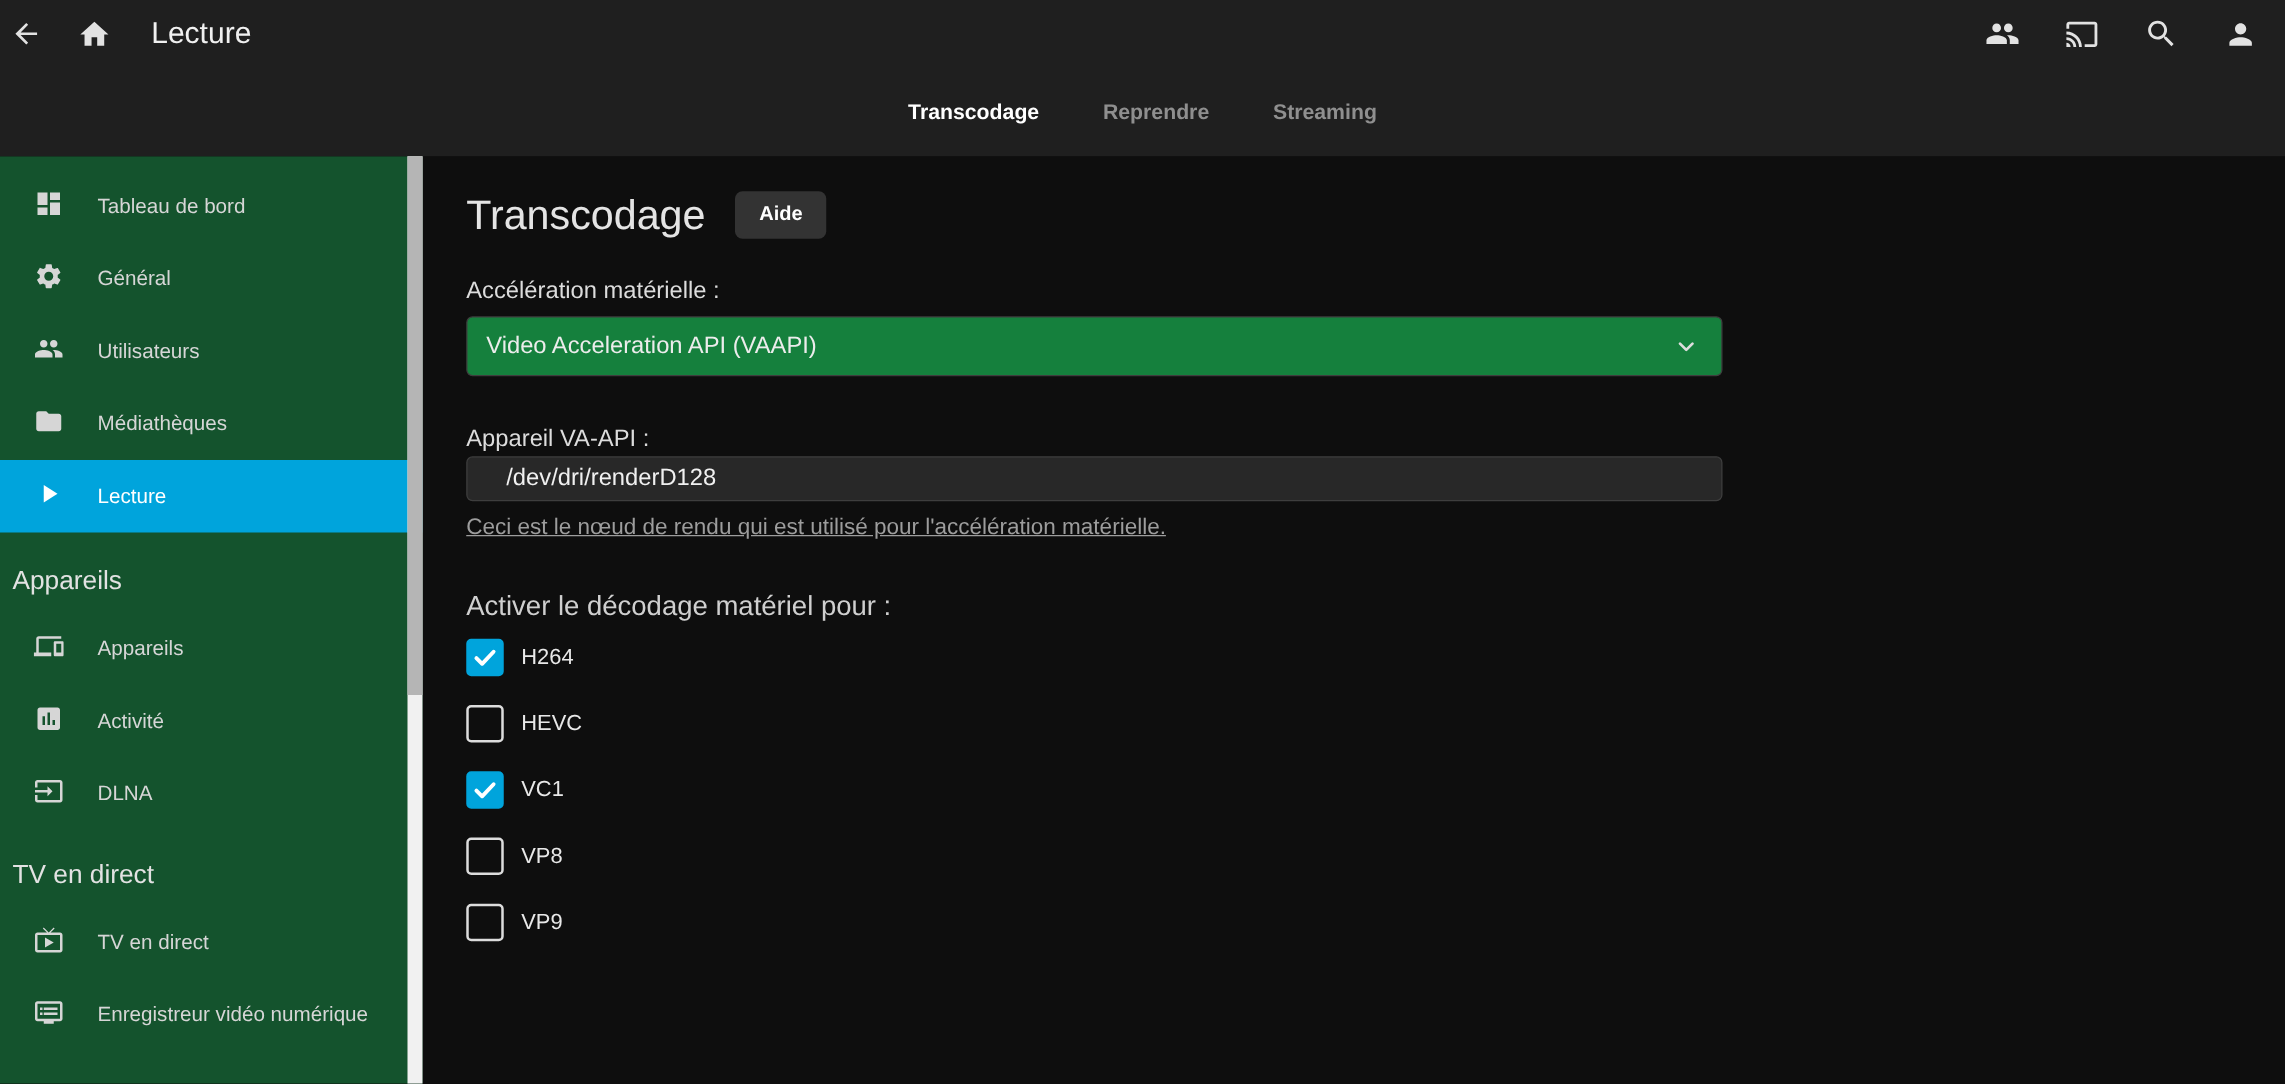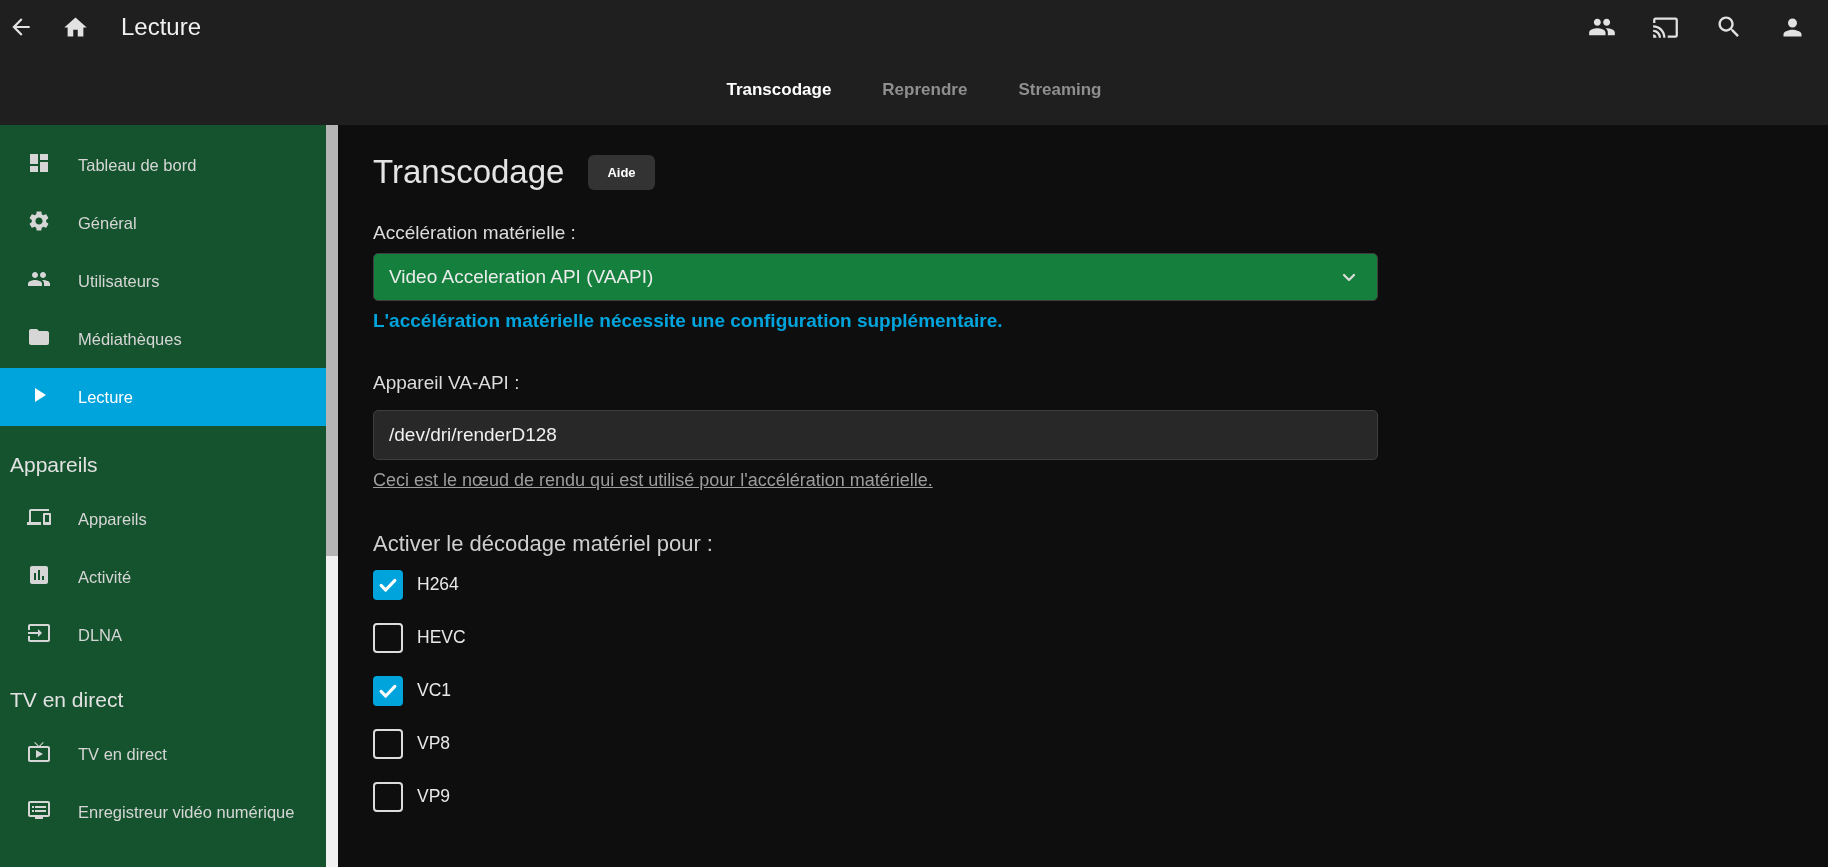--- a/index.html
+++ b/index.html
@@ -38,31 +38,31 @@
 
   
   .sb-scrollbar { position:absolute; top:125px; left:326px; width:12px; bottom:0; background:#f1f1f1; z-index:4; }
   .sb-scroll-thumb { position:absolute; top:0; left:0; width:12px; height:431px; background:#b5b5b5; }
 
   
   .main { position:absolute; top:125px; left:338px; right:0; bottom:0; background:#0e0e0e; padding:23px 0 0 35px; overflow:hidden; }
   .content { width:1005px; }
   .title-row { display:flex; align-items:center; gap:24px; height:48px; }
   .page-title { font-size:33px; font-weight:400; color:#e4e4e4; }
-  .help-btn { background:#333333; color:#ffffff; border:none; border-radius:6px; font-family:inherit; font-weight:bold; font-size:13px; padding:10px 19px; cursor:pointer; }
+  .help-btn { background:#333333; color:#ffffff; border:none; border-radius:6px; font-family:inherit; font-weight:bold; font-size:16px; padding:10px 19px; cursor:pointer; }
 
   .field-label { font-size:19px; color:#dcdcdc; margin-top:26px; line-height:22px; }
   .field-label.second { margin-top:40px; }
 
   .select { margin-top:9px; height:48px; background:#15803d; border:1px solid #3e3e3e; border-radius:5px; display:flex; align-items:center; justify-content:space-between; padding:0 18px 0 15px; font-size:19px; color:#ececec; cursor:pointer; }
   .select svg { display:block; }
 
   .warn-link { display:inline-block; color:#00a4dc; font-weight:bold; font-size:19px; margin-top:9px; line-height:22px; text-decoration:none; cursor:pointer; }
 
-  .text-input { margin-top:16px; width:1005px; height:50px; background:#282828; border:1px solid #3e3e3e; border-radius:5px; color:#f0f0f0; font-family:inherit; font-size:19px; padding:0 15px; outline:none; }
+  .text-input { margin-top:2px; width:1005px; height:36px; background:#282828; border:1px solid #3e3e3e; border-radius:5px; color:#f0f0f0; font-family:inherit; font-size:19px; padding:0 31px; outline:none; }
   .helper { font-size:18px; color:#9d9d9d; margin-top:10px; line-height:21px;text-decoration:underline; }
 
   .decode-title { font-size:22px; color:#cfcfcf; margin-top:40px; line-height:26px; font-weight:400; }
 
   .cb-list { margin-top:1px; }
   .cb-row { display:flex; align-items:center; height:53px; gap:14px; cursor:pointer; }
   .cb { width:30px; height:30px; border:2.5px solid #dcdcdc; border-radius:4px; background:transparent; display:flex; align-items:center; justify-content:center; flex:0 0 auto; }
   .cb svg { display:none; }
   .cb.checked { background:#00a4dc; border-color:#00a4dc; }
   .cb.checked svg { display:block; }
@@ -229,21 +229,20 @@
 
       <div class="field-label">Accélération matérielle :</div>
       <div class="select">
         <span>Video Acceleration API (VAAPI)</span>
         <span>
           <svg width="20" height="20" viewBox="0 0 24 24" fill="none" stroke="#dddddd" stroke-width="2.6" stroke-linecap="round" stroke-linejoin="round">
               <path d="M6 9.5l6 6 6-6"></path>
             </svg>
         </span>
       </div>
-      <a class="warn-link">L'accélération matérielle nécessite une configuration supplémentaire.</a>
 
       <div class="field-label second">Appareil VA-API :</div>
       <input class="text-input" type="text" value="/dev/dri/renderD128" style="">
       <div class="helper">Ceci est le nœud de rendu qui est utilisé pour l'accélération matérielle.</div>
 
       <div class="decode-title">Activer le décodage matériel pour :</div>
       <div class="cb-list">
         <div class="cb-row">
           <span class="cb checked">
             <span>

